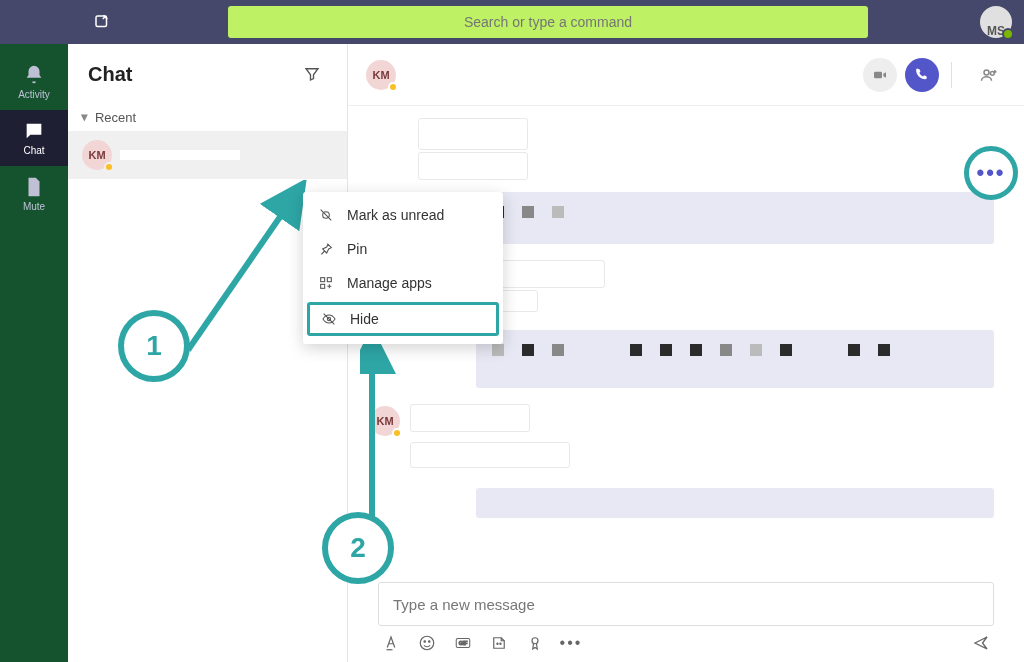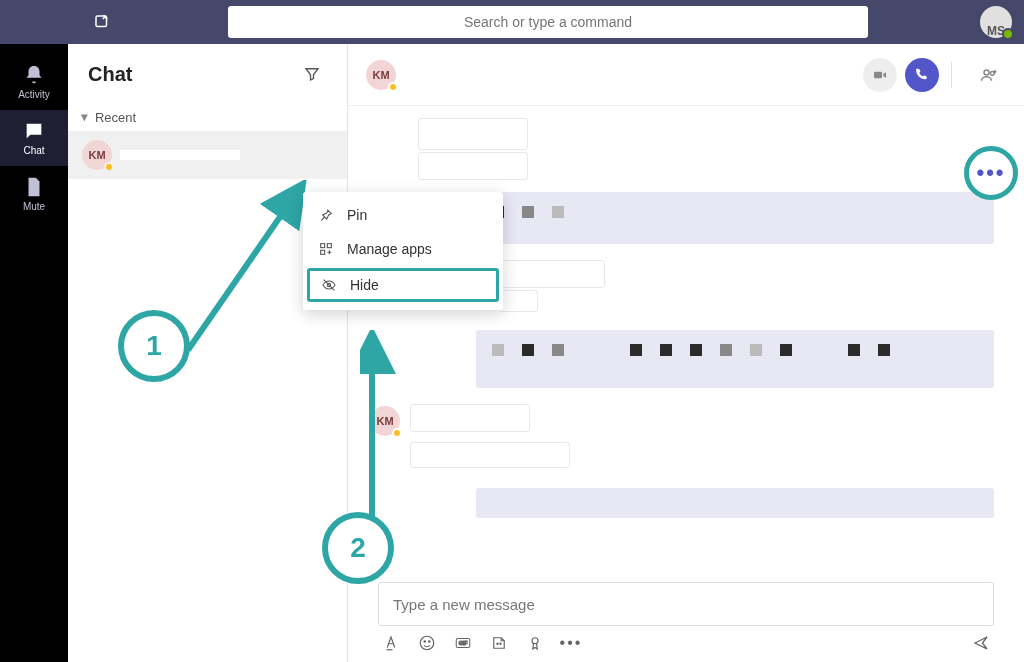--- a/index.html
+++ b/index.html
@@ -8,36 +8,36 @@
 
   
   .topbar {
     height: 44px; background: #46486b; display: flex; align-items: center;
     padding: 0 12px; position: relative;
   }
   .compose-btn { width: 28px; height: 28px; display:flex;align-items:center;justify-content:center;
     color:#fff; margin-left:76px; cursor:pointer; }
   .search-wrap { flex:1; display:flex; justify-content:center; }
   .search {
-    width: 640px; height: 32px; background:#ffffff; border-radius:3px;
+    width: 640px; height: 32px; background:#bef264; border-radius:3px;
     text-align:center; color:#555; font-size:14px; line-height:32px; border:none; outline:none;
   }
   .avatar-me {
     width:32px;height:32px;border-radius:50%;background:#e0e0e0;color:#555;
     display:flex;align-items:flex-end;justify-content:center;font-size:12px;font-weight:600;
     position:relative; margin-left:auto;
   }
   .avatar-me .presence { position:absolute; right:-2px; bottom:-2px; width:12px;height:12px;border-radius:50%;
     background:#7bb700; border:2px solid #46486b; }
 
   
   .main { flex:1; display:flex; min-height:0; }
 
   
-  .rail { width:68px; background:#000000; display:flex; flex-direction:column; align-items:center;
+  .rail { width:68px; background:#14532d; display:flex; flex-direction:column; align-items:center;
     padding-top:10px; color:#bfc0d6; }
   .rail-item { width:68px;height:56px;display:flex;flex-direction:column;align-items:center;
     justify-content:center; cursor:pointer; font-size:10px; }
   .rail-item.active { background:#1e1f33; color:#fff; }
   .rail-item svg { width:22px;height:22px;margin-bottom:3px; }
   .rail-spacer { flex:1; }
 
   
   .chatlist { width:280px; background:#fff; border-right:1px solid #e5e5e5; display:flex;flex-direction:column; }
   .chatlist-header { height:60px; padding:0 20px; display:flex; align-items:center; justify-content:space-between; }
@@ -320,20 +320,29 @@
 </div>
 
 <div class="more-btn">
   <span>•••</span>
 </div>
 
 <div class="ctxmenu">
   <div class="mi">
     <span class="mi-icon">
       <svg viewBox="0 0 24 24" width="16" height="16" fill="none" stroke="currentColor" stroke-width="1.6">
+          <circle cx="12" cy="12" r="5"></circle>
+          <path d="M4 4l16 16"></path>
+        </svg>
+    </span>
+    <span>Mark as unread</span>
+  </div>
+  <div class="mi">
+    <span class="mi-icon">
+      <svg viewBox="0 0 24 24" width="16" height="16" fill="none" stroke="currentColor" stroke-width="1.6">
           <path d="M14 4l6 6-4 2-3 6-3-3-5 5 5-5-3-3 6-3 2-4z"></path>
         </svg>
     </span>
     <span>Pin</span>
   </div>
   <div class="mi">
     <span class="mi-icon">
       <svg viewBox="0 0 24 24" width="16" height="16" fill="none" stroke="currentColor" stroke-width="1.6">
           <rect x="4" y="4" width="6" height="6"></rect>
           <rect x="14" y="4" width="6" height="6"></rect>

